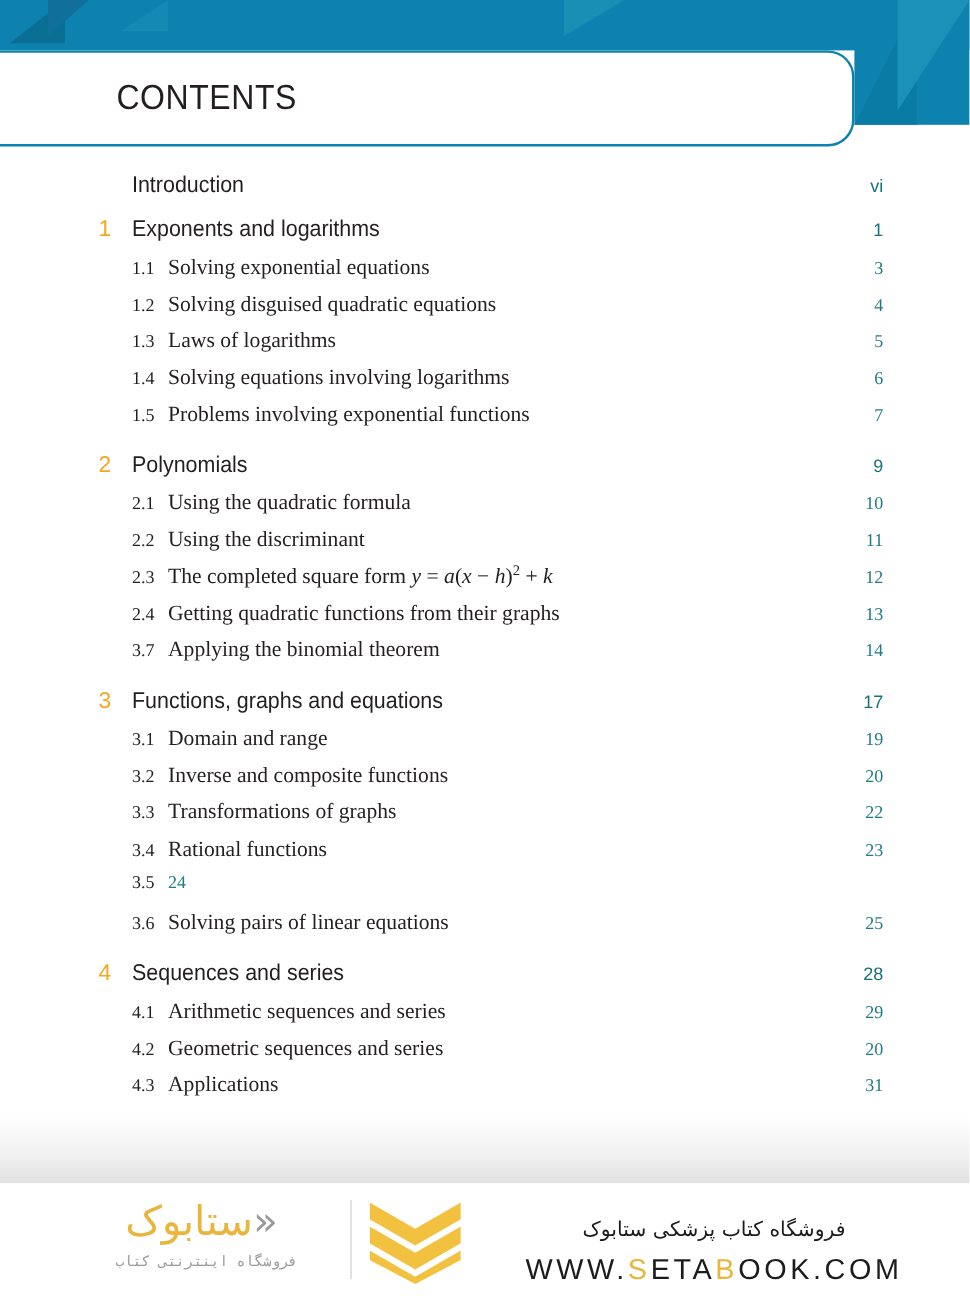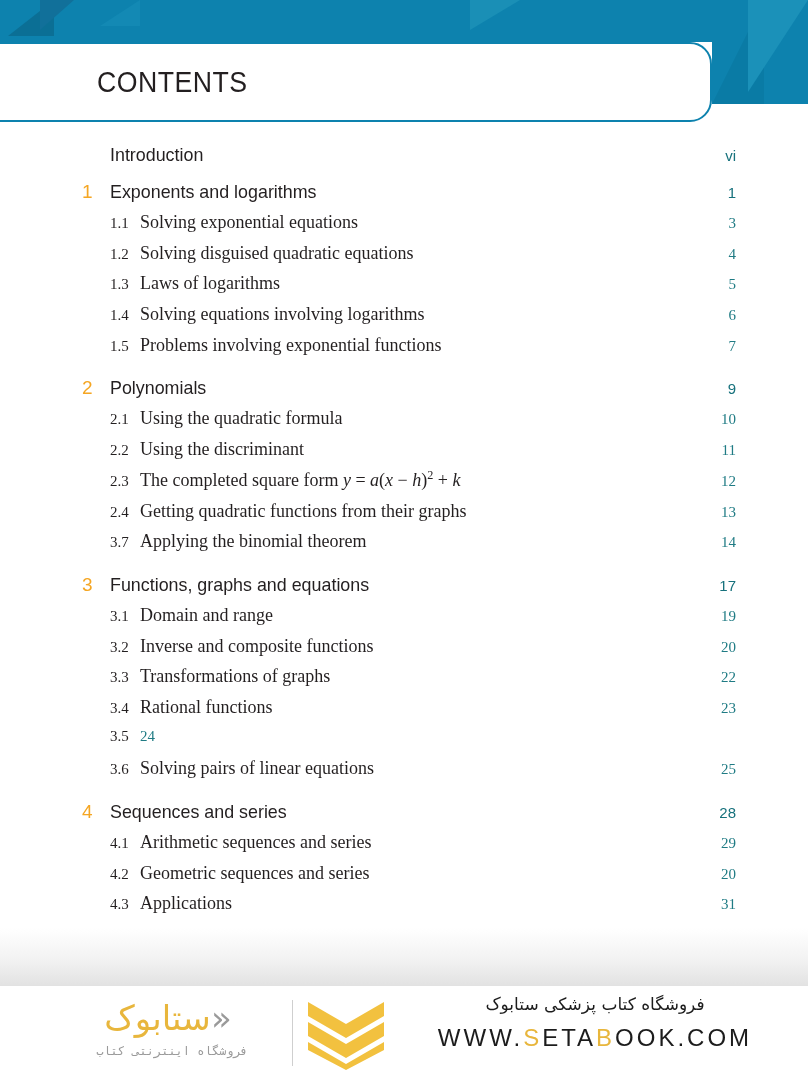--- a/index.html
+++ b/index.html
@@ -244,20 +244,21 @@
     top: 4px;
     width: 390px;
     text-align: center;
   }
   #site-fa {
     direction: rtl;
     font-family: "DejaVu Sans", sans-serif;
     font-size: 17px;
     color: #1c1c1c;
     white-space: nowrap;
+    margin-top: 21px;
   }
   #site-url {
     margin-top: 10px;
     font-family: "Liberation Sans", sans-serif;
     font-size: 24px;
     letter-spacing: 3px;
     color: #1c1c1c;
     white-space: nowrap;
   }
   #site-url .gold { color: #e8b63c; }

